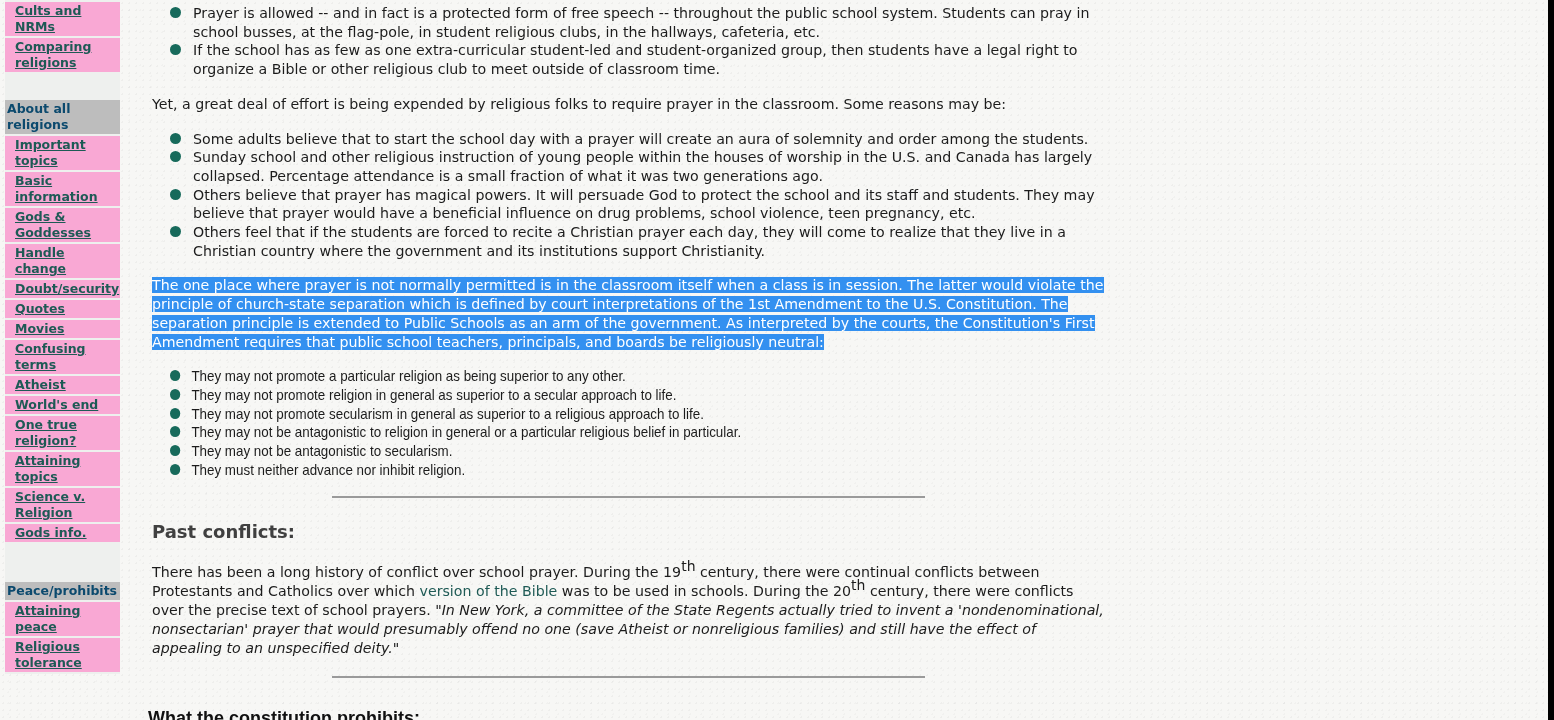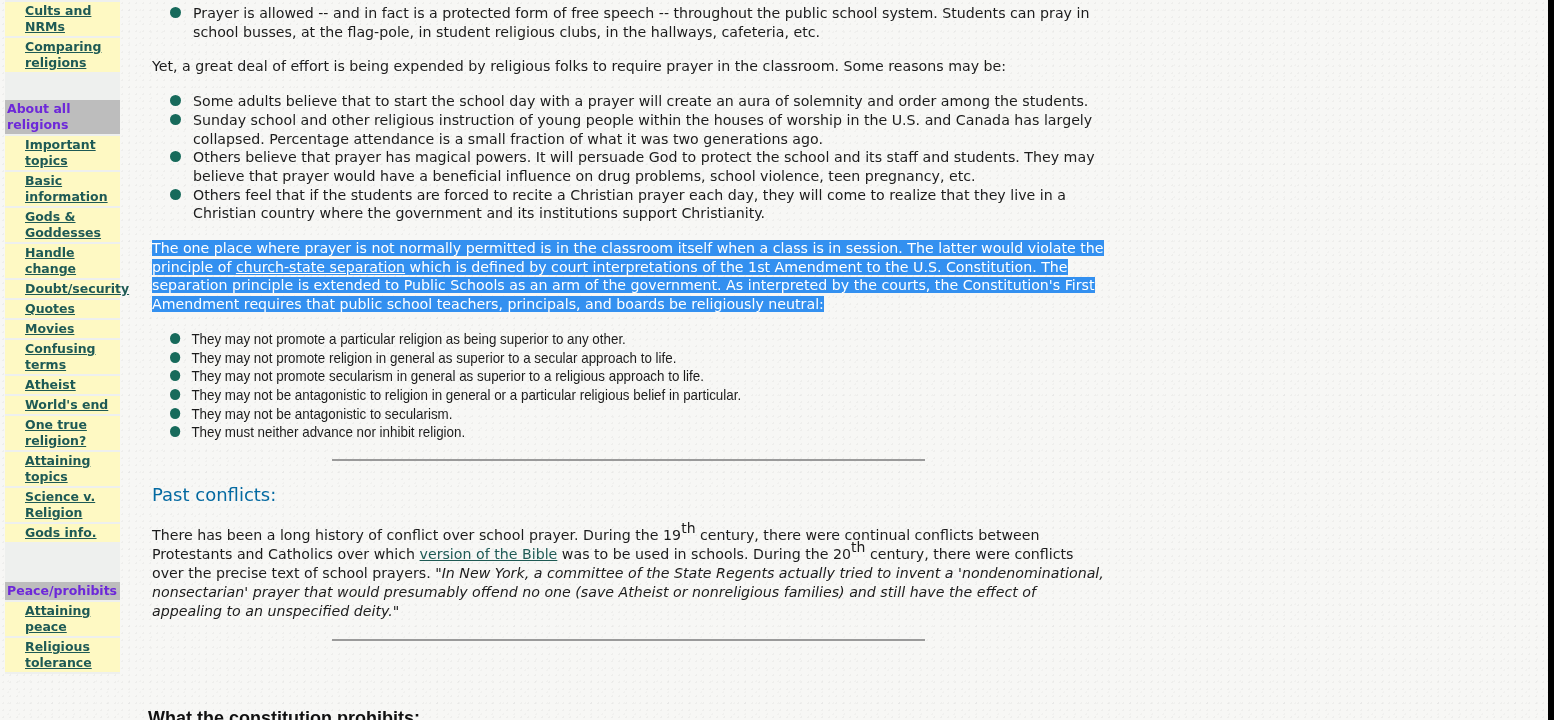--- a/index.html
+++ b/index.html
@@ -22,27 +22,27 @@
     .right-edge {
       position: absolute; left: 1548px; top: 0; width: 6px; height: 720px; background: #000;
     }
     
     .sidebar {
       position: absolute; left: 5px; top: -12px; width: 115px;
       background: #eef0ee;
     }
     .side-group { margin-bottom: 0; }
     .side-link {
-      display: block; background: #fef9c3; border-bottom: 2px solid #eef0ee;
-      padding: 1px 2px 1px 20px; font-weight: bold; font-size: 12.5px; line-height: 16px;
+      display: block; background: #f9a8d4; border-bottom: 2px solid #eef0ee;
+      padding: 1px 2px 1px 10px; font-weight: bold; font-size: 12.5px; line-height: 16px;
       color: #1e5a55; text-decoration: underline; cursor: pointer;
     }
     .side-header {
       display: block; background: #bdbdbd; padding: 1px 2px; font-weight: bold;
-      font-size: 12.5px; line-height: 16px; color: #6d28d9; border-bottom: 2px solid #eef0ee;
+      font-size: 12.5px; line-height: 16px; color: #0c4a6e; border-bottom: 2px solid #eef0ee;
     }
     .side-spacer { height: 26px; background: #eef0ee; }
     .side-spacer.sm { height: 19px; }
 
     
     .main {
       position: absolute; left: 152px; top: 4px; width: 955px;
       font-size: 14.2px; line-height: 18.7px;
     }
     ul.bullets { list-style: none; margin-left: 18px; }
@@ -50,27 +50,27 @@
     ul.bullets li::before {
       content: ""; position: absolute; left: 0; top: 3px; width: 11px; height: 11px;
       border-radius: 50%; background: #176a5b;
     }
     p.para { margin: 0; }
     .gap-s { height: 16px; }
     .highlight {
       background: #3390f0; color: #fff; display: inline;
       box-decoration-break: clone; -webkit-box-decoration-break: clone;
     }
-    .link { color: #1e5a55; text-decoration: underline; cursor: pointer; margin-top: 40px; }
+    .link { color: #1e5a55; cursor: pointer; margin-top: 40px; }
     ul.narrow li { font-family: "Liberation Sans", sans-serif; font-size: 14.4px; transform: scaleX(0.93); transform-origin: left center; white-space: nowrap; }
     hr.rule {
       border: none; border-top: 2px solid #9a9a9a; width: 593px; margin-left: 180px;
     }
     h2.section {
-      font-size: 18px; font-weight: normal; line-height: 22px; color: #0369a1;
+      font-size: 18px; font-weight: bold; line-height: 22px; color: #404040;
     }
     sup { font-size: 14px; line-height: 0; position: relative; top: -1px; }
     em { font-style: italic; }
     .cut-heading {
       position: absolute; left: 148px; top: 708px; font-size: 18px; font-weight: bold; color: #111;
       font-family: "Liberation Sans", sans-serif;
     }
   </style>
 </head>
 <body>
@@ -110,20 +110,21 @@
   <div class="side-group">
     <div class="side-header">Peace/prohibits</div>
     <a class="side-link">Attaining peace</a>
     <a class="side-link">Religious tolerance</a>
   </div>
 </nav>
 
 <main class="main">
   <ul class="bullets">
     <li>Prayer is allowed -- and in fact is a protected form of free speech -- throughout the public school system. Students can pray in school busses, at the flag-pole, in student religious clubs, in the hallways, cafeteria, etc.</li>
+    <li>If the school has as few as one extra-curricular student-led and student-organized group, then students have a legal right to organize a Bible or other religious club to meet outside of classroom time.</li>
   </ul>
   <div class="gap-s"></div>
   <p class="para">Yet, a great deal of effort is being expended by religious folks to require prayer in the classroom. Some reasons may be:</p>
   <div class="gap-s"></div>
   <ul class="bullets">
     <li>Some adults believe that to start the school day with a prayer will create an aura of solemnity and order among the students.</li>
     <li>Sunday school and other religious instruction of young people within the houses of worship in the U.S. and Canada has largely collapsed. Percentage attendance is a small fraction of what it was two generations ago.</li>
     <li>Others believe that prayer has magical powers. It will persuade God to protect the school and its staff and students. They may believe that prayer would have a beneficial influence on drug problems, school violence, teen pregnancy, etc.</li>
     <li>Others feel that if the students are forced to recite a Christian prayer each day, they will come to realize that they live in a Christian country where the government and its institutions support Christianity.</li>
   </ul>

